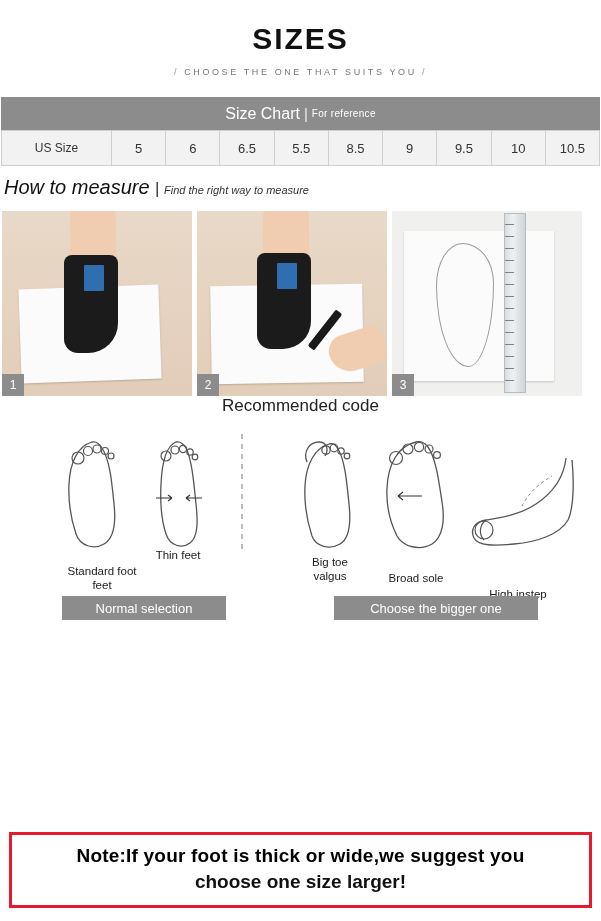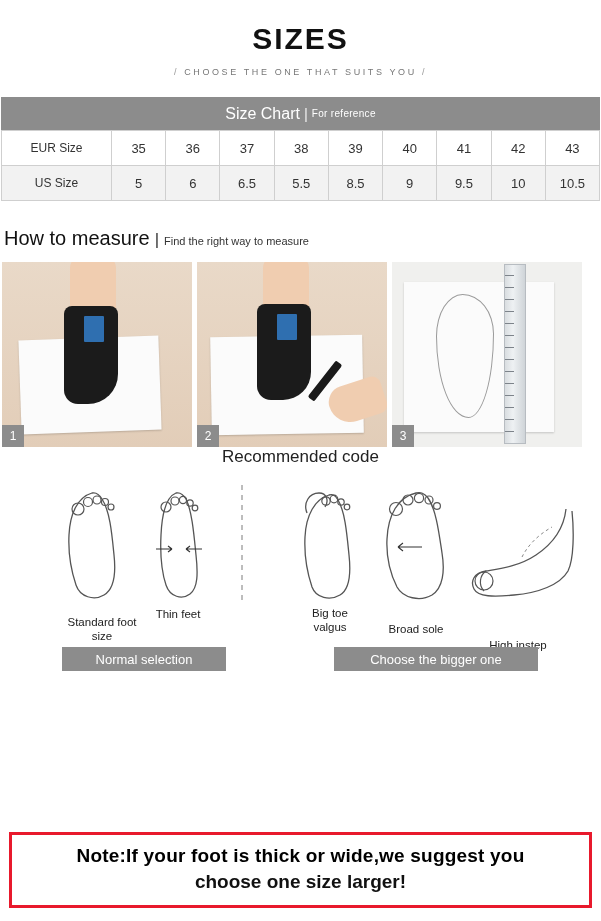--- a/index.html
+++ b/index.html
@@ -69,25 +69,26 @@
     width: 110px;
     font-size: 12px;
     background: #fff;
     color: #333;
   }
   table.sizes tr.alt td { background: #f2f2f2; }
   table.sizes tr.alt td.rowhead { background: #f2f2f2; }
 
   
   .howto {
-    margin-top: 26px;
+    margin-top: 10px;
     padding: 0 4px;
     display: flex;
     align-items: baseline;
     gap: 5px;
+    font-style: italic;
   }
   .howto h2 {
     margin: 0;
     font-size: 20px;
     font-weight: normal;
     color: #111;
   }
   .howto .bar { color: #333; font-size: 17px; }
   .howto .hint { font-size: 11px; color: #333; }
 
@@ -225,32 +226,20 @@
   </div>
 
   <div class="chart-wrap">
     <div class="chart-head">
       <span class="ch-main">Size Chart</span>
       <span class="ch-bar">|</span>
       <span class="ch-sub">For reference</span>
     </div>
     <table class="sizes">
       <tbody>
-          <tr>
-        <td class="rowhead">EUR Size</td>
-        <td>35</td>
-        <td>36</td>
-        <td>37</td>
-        <td>38</td>
-        <td>39</td>
-        <td>40</td>
-        <td>41</td>
-        <td>42</td>
-        <td>43</td>
-      </tr>
       <tr class="alt">
         <td class="rowhead">US Size</td>
         <td>5</td>
         <td>6</td>
         <td>6.5</td>
         <td>5.5</td>
         <td>8.5</td>
         <td>9</td>
         <td>9.5</td>
         <td>10</td>
@@ -355,23 +344,23 @@
 
     <svg class="foot-svg" style="left:468px; top:30px;" width="110" height="100" viewBox="0 0 110 100">
       <path d="M98 4 C96 22 86 38 68 50 C50 62 30 64 18 66 C6 68 2 76 6 84 C10 92 26 92 46 90 C70 88 92 80 100 66 C106 54 106 26 104 6" fill="none" stroke="#555" stroke-width="1.3"></path>
       <path d="M18 66 C12 70 10 80 16 86" fill="none" stroke="#555" stroke-width="1.2"></path>
       <circle cx="16" cy="76" r="9" fill="none" stroke="#555" stroke-width="1.2"></circle>
       <path d="M54 52 C60 40 70 30 84 22" stroke="#888" stroke-width="1" stroke-dasharray="3 3" fill="none"></path>
     </svg>
 
     <div class="flabel" style="left:52px; top:140px; width:100px;">
       <span>Standard foot</span><br>
-      <span>size</span>
-    </div>
-    <div class="flabel" style="left:130px; top:132px; width:96px;">Thin feet</div>
+      <span>feet</span>
+    </div>
+    <div class="flabel" style="left:130px; top:124px; width:96px;">Thin feet</div>
     <div class="flabel" style="left:288px; top:131px; width:84px;">
       <span>Big toe</span><br>
       <span>valgus</span>
     </div>
     <div class="flabel" style="left:370px; top:147px; width:92px;">Broad sole</div>
     <div class="flabel" style="left:468px; top:147px; width:100px;margin-top:16px;">High instep</div>
 
     <div class="btn" style="left:62px; top:172px; width:164px;">Normal selection</div>
     <div class="btn" style="left:334px; top:172px; width:204px;">Choose the bigger one</div>
   </div>

